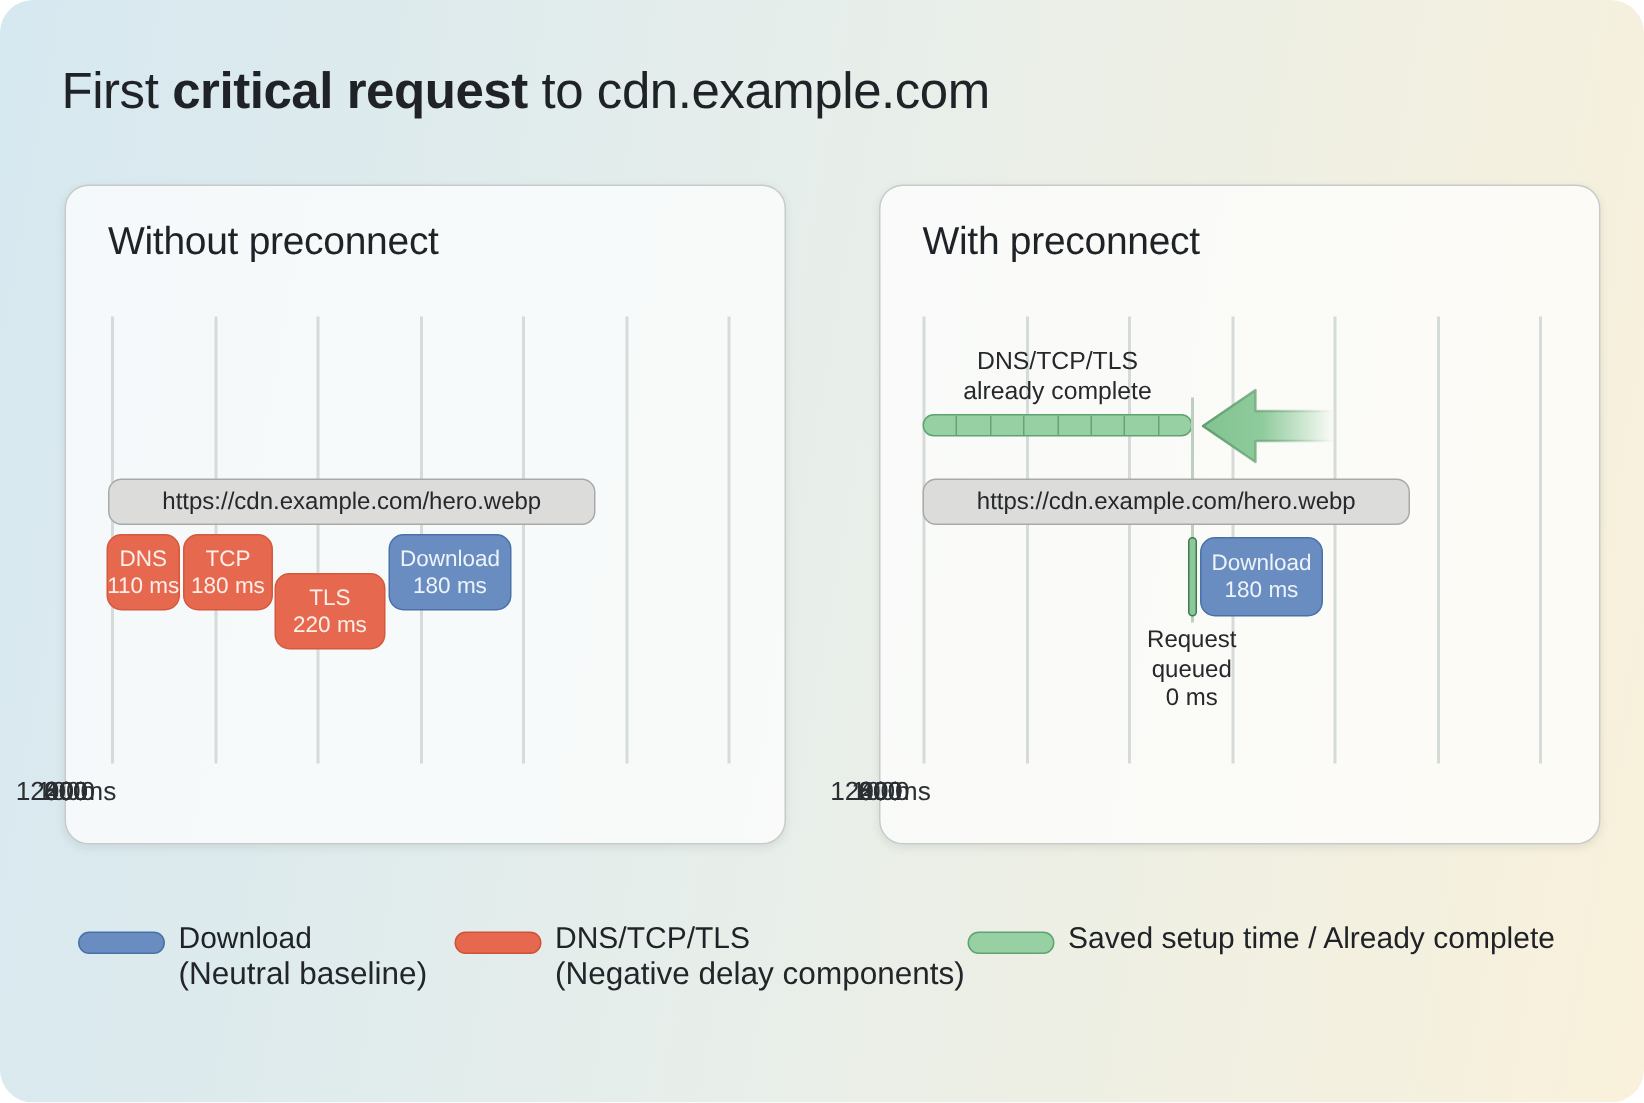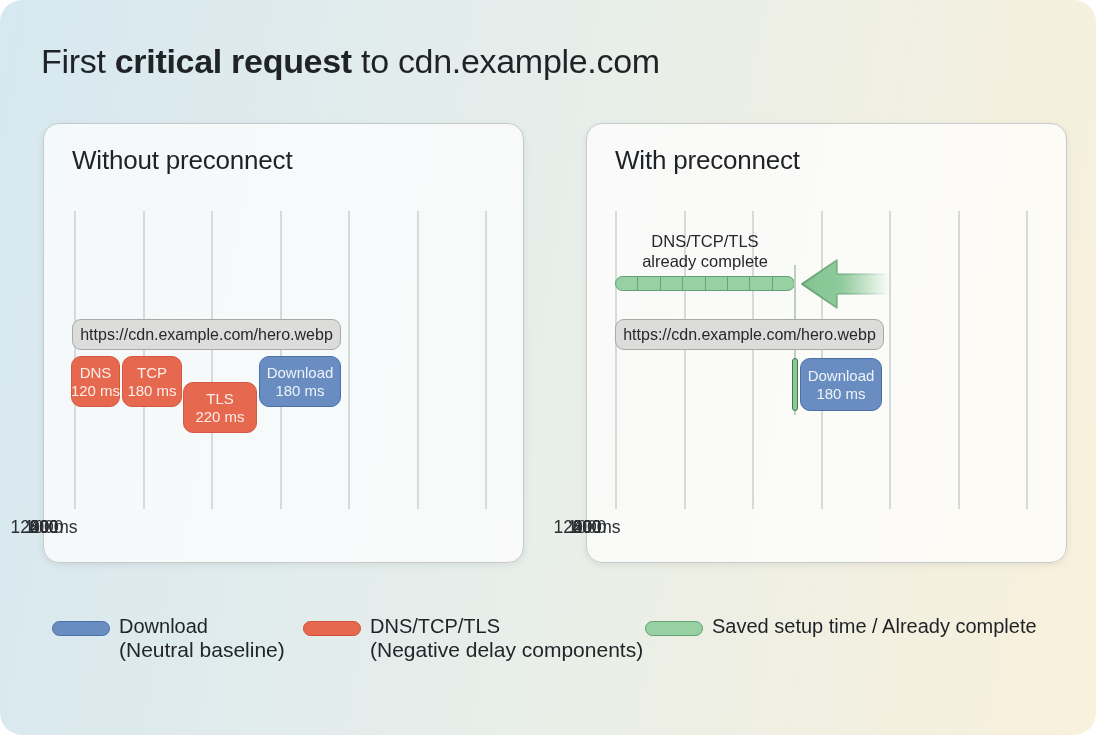--- a/index.html
+++ b/index.html
@@ -48,21 +48,21 @@
   .tick:nth-of-type(1){ left:calc(var(--x0) + 1px); }
   .tick:nth-of-type(2){ left:calc(var(--x0) + 69.5px); }
   .tick:nth-of-type(3){ left:calc(var(--x0) + 138px); }
   .tick:nth-of-type(4){ left:calc(var(--x0) + 206.5px); }
   .tick:nth-of-type(5){ left:calc(var(--x0) + 275px); }
   .tick:nth-of-type(6){ left:calc(var(--x0) + 343.5px); }
   .tick:nth-of-type(7){ left:calc(var(--x0) + 412px); }
 
   
   .url-chip {
-    position:absolute; left:28px; top:195px; width:269px; height:31px;
+    position:absolute; left:28px; top:195px; width:325px; height:31px;
     background:#dcdcda; border:1.5px solid #a9a9a7; border-radius:9px;
     display:flex; align-items:center; justify-content:center;
     font-size:16px; color:#26282b; white-space:nowrap;
   }
 
   
   .tbar {
     position:absolute; top:232px; height:51px; border-radius:10px;
     display:flex; flex-direction:column; align-items:center; justify-content:center;
     font-size:15px; line-height:18px; text-align:center; white-space:nowrap;
@@ -132,21 +132,21 @@
     <div class="gridline"></div>
     <div class="gridline"></div>
     <div class="gridline"></div>
 
     <h2 class="panel-title">Without preconnect</h2>
 
     <div class="url-chip">https://cdn.example.com/hero.webp</div>
 
     <div class="tbar tbar-negative bar-dns">
       <div>DNS</div>
-      <div>120 ms</div>
+      <div>110 ms</div>
     </div>
     <div class="tbar tbar-negative bar-tcp">
       <div>TCP</div>
       <div>180 ms</div>
     </div>
     <div class="tbar tbar-negative bar-tls">
       <div>TLS</div>
       <div>220 ms</div>
     </div>
     <div class="tbar tbar-neutral bar-dl-without">
@@ -211,20 +211,25 @@
 
     <div class="url-chip">https://cdn.example.com/hero.webp</div>
 
     <div class="queue-marker"></div>
 
     <div class="tbar tbar-neutral bar-dl-with">
       <div>Download</div>
       <div>180 ms</div>
     </div>
 
+    <div class="queued-label">
+      <div>Request</div>
+      <div>queued</div>
+      <div>0 ms</div>
+    </div>
 
     <div class="tick">0</div>
     <div class="tick">200</div>
     <div class="tick">400</div>
     <div class="tick">600</div>
     <div class="tick">800</div>
     <div class="tick">1000</div>
     <div class="tick">1200 ms</div>
   </section>
 

